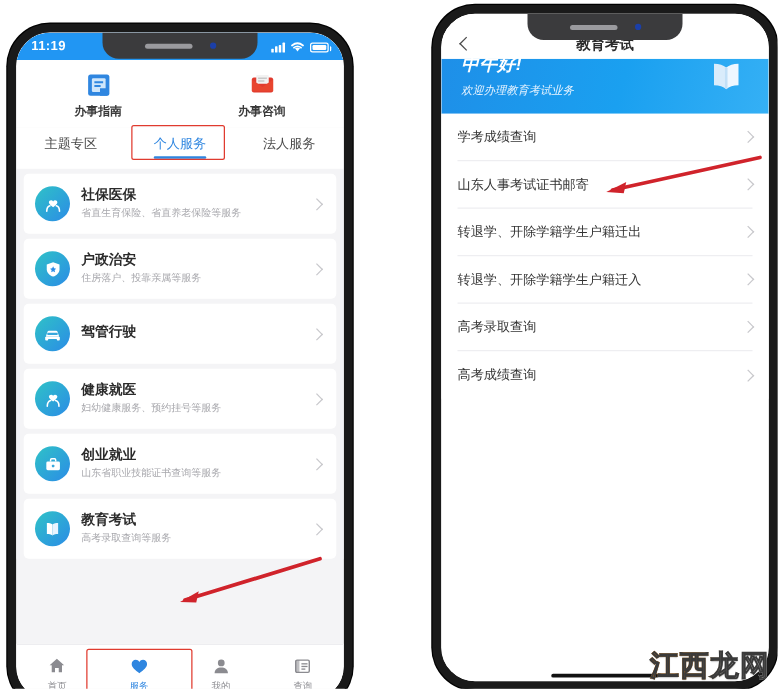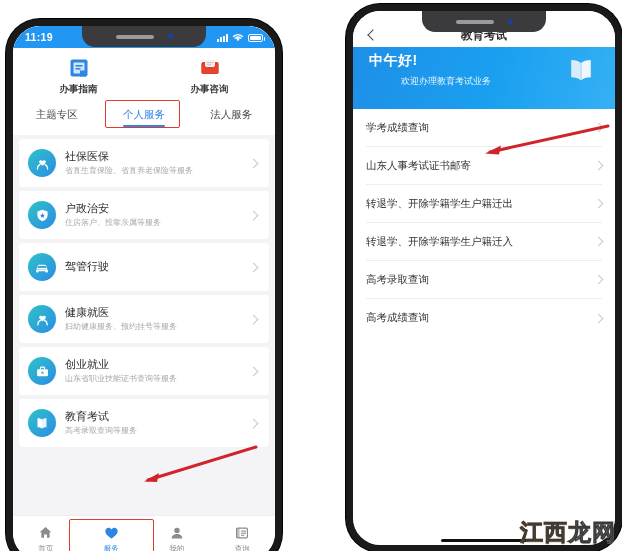--- a/index.html
+++ b/index.html
@@ -90,21 +90,21 @@
   }
 
   .l-list { padding: 4px 6px 0 6px; background:#f4f4f6; }
   .card {
     background:#fff; border-radius:4px; margin-bottom: 4px;
     display:flex; align-items:center; padding: 7px 9px; gap: 9px; height: 48px;
   }
   .cicon { width: 28px; height: 28px; border-radius: 50%; flex:none;
            display:flex;align-items:center;justify-content:center; }
   .ctext { flex:1; min-width:0; }
-  .ctitle { font-size: 11px; font-weight: normal; color: #2b2b2b; line-height: 1.25; }
+  .ctitle { font-size: 11px; font-weight: bold; color: #2b2b2b; line-height: 1.25; }
   .cdesc  { font-size: 8px; color: #a8a8ad; margin-top: 2px; line-height: 1.25; white-space:nowrap; overflow:hidden;}
   .chev {
     width: 7px; height: 7px; border-top: 1.3px solid #c8c8cc; border-right: 1.3px solid #c8c8cc;
     transform: rotate(45deg); flex:none; margin-right:3px;
   }
 
   .tabbar {
     position:absolute; left:0; right:0; bottom:0; height: 45px; background:#fff;
     border-top: 1px solid #ededf0; display:flex; align-items:center; z-index:20;
   }
@@ -115,25 +115,25 @@
   .tb-hl { position:absolute; border:1.6px solid #e03b2f; left:-10px; right:-10px; top:-4px; bottom:-3px; border-radius:2px; }
   .homebar { position:absolute;bottom:3px;left:50%;transform:translateX(-50%);width:86px;height:3px;border-radius:3px;background:#111;z-index:30;}
 
   
   .r-nav { height: 36px; background:#fff; display:flex; align-items:flex-end; padding-bottom:4px; position:relative;}
   .backbtn { position:absolute; left:12px; bottom:4px; width:16px;height:16px;display:flex;align-items:center;justify-content:center;}
   .backbtn i { display:block; width:8px;height:8px;border-left:1.6px solid #4a4a4a;border-bottom:1.6px solid #4a4a4a;transform:rotate(45deg);}
   .r-title { width:100%; text-align:center; font-size:11.5px; color:#2b2b2b; font-weight: bold;}
 
   .banner {
-    height: 62px; background: linear-gradient(105deg,#1e8fe8 0%,#1aa0f0 55%,#35b0f5 100%);
-    display:flex; align-items:center; justify-content:space-between; padding: 0 18px 16px 16px;
+    height: 44px; background: linear-gradient(105deg,#1e8fe8 0%,#1aa0f0 55%,#35b0f5 100%);
+    display:flex; align-items:center; justify-content:space-between; padding: 0 18px 16px 16px; font-style: italic;
   }
   .bn-greet { font-size: 14px; color:#fff; font-weight: bold; letter-spacing:.5px;}
-  .bn-sub { font-size: 9px; color:#e8f4ff; margin-top: 5px; margin-left: 32px; }
+  .bn-sub { font-size: 9px; color:#e8f4ff; margin-top: 5px; }
   .book { width: 32px; height: 28px; }
 
   .r-list { background:#fff; padding: 0 0 0 0; }
   .r-item {
     height: 38px; display:flex; align-items:center; justify-content:space-between;
     margin: 0 13px; border-bottom: 1px solid #eeeef1; font-size: 10.5px; color:#333;
   }
   .r-item:last-child { border-bottom: none; }
   .r-chev { width:7px;height:7px;border-top:1.3px solid #c8c8cc;border-right:1.3px solid #c8c8cc;transform:rotate(45deg);}
 

